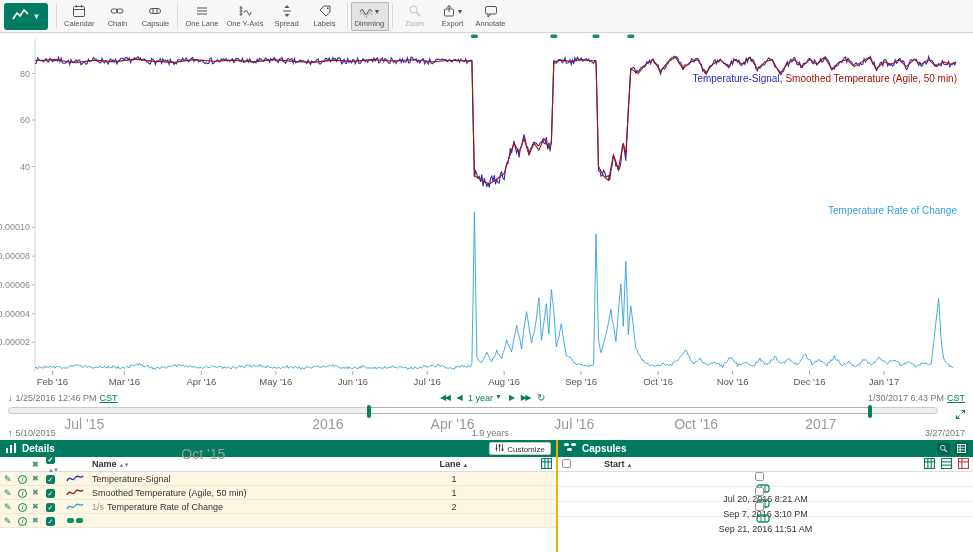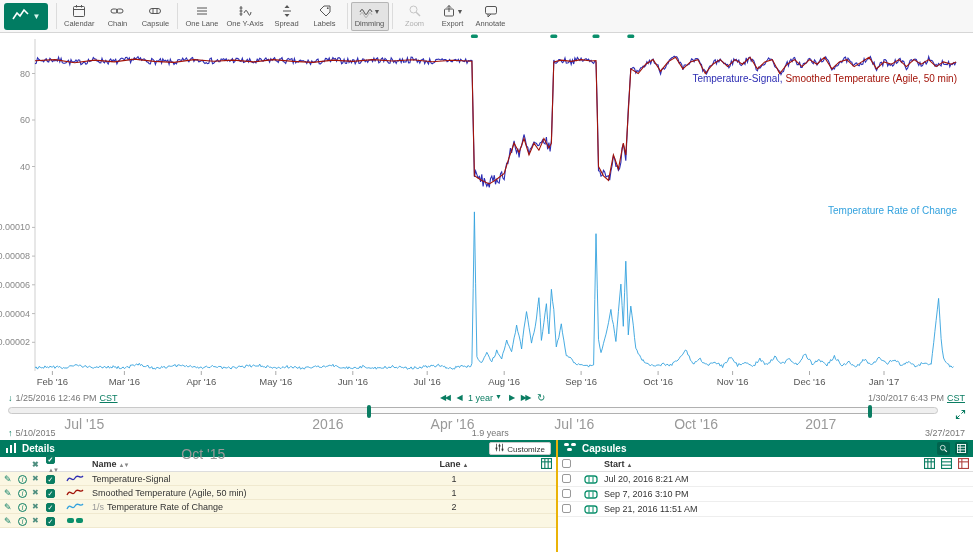--- a/index.html
+++ b/index.html
@@ -62,21 +62,21 @@
     cursor:pointer;font-family:inherit;}
   .ph-sq{width:13px;height:13px;background:#00634d;border-radius:2px;display:flex;
     align-items:center;justify-content:center;cursor:pointer;}
   .col-head{height:15px;display:flex;align-items:center;font-size:9px;font-weight:bold;
     color:#333;border-bottom:1px solid #ddd;padding:0 4px;flex:none;}
   .sort-ico{font-size:6px;color:#888;margin-left:2px;letter-spacing:-1px;}
   .sort-asc{font-size:6px;color:#555;margin-left:2px;}
   .d-row{height:14px;display:flex;align-items:center;background:#fbf7e3;
     border-bottom:1px solid #f0e9cf;font-size:9px;color:#333;padding:0 4px;cursor:pointer;}
   .c-row{height:15px;display:flex;align-items:center;font-size:9px;color:#333;
-    border-bottom:1px solid #eee;padding:0 4px;cursor:pointer;}
+    border-bottom:1px solid #eee;padding:0 4px;cursor:pointer;flex-direction:column;}
   .w-edit{width:14px;color:#0a7d62;font-size:9px;cursor:pointer;}
   .w-info{width:14px;cursor:pointer;}
   .w-x{width:14px;color:#4f8f80;font-size:8px;cursor:pointer;}
   .w-chk{width:20px;}
   .w-sw{width:26px;display:flex;align-items:center;}
   .nm{flex:1;white-space:nowrap;overflow:hidden;}
   .w-lane{width:36px;text-align:center;}
   .w-tail{width:80px;display:flex;justify-content:flex-end;gap:6px;align-items:center;}
   .info-circ{display:inline-block;width:9px;height:9px;border:1px solid #0a7d62;border-radius:50%;
     color:#0a7d62;font-size:6.5px;line-height:8px;text-align:center;font-style:italic;}

